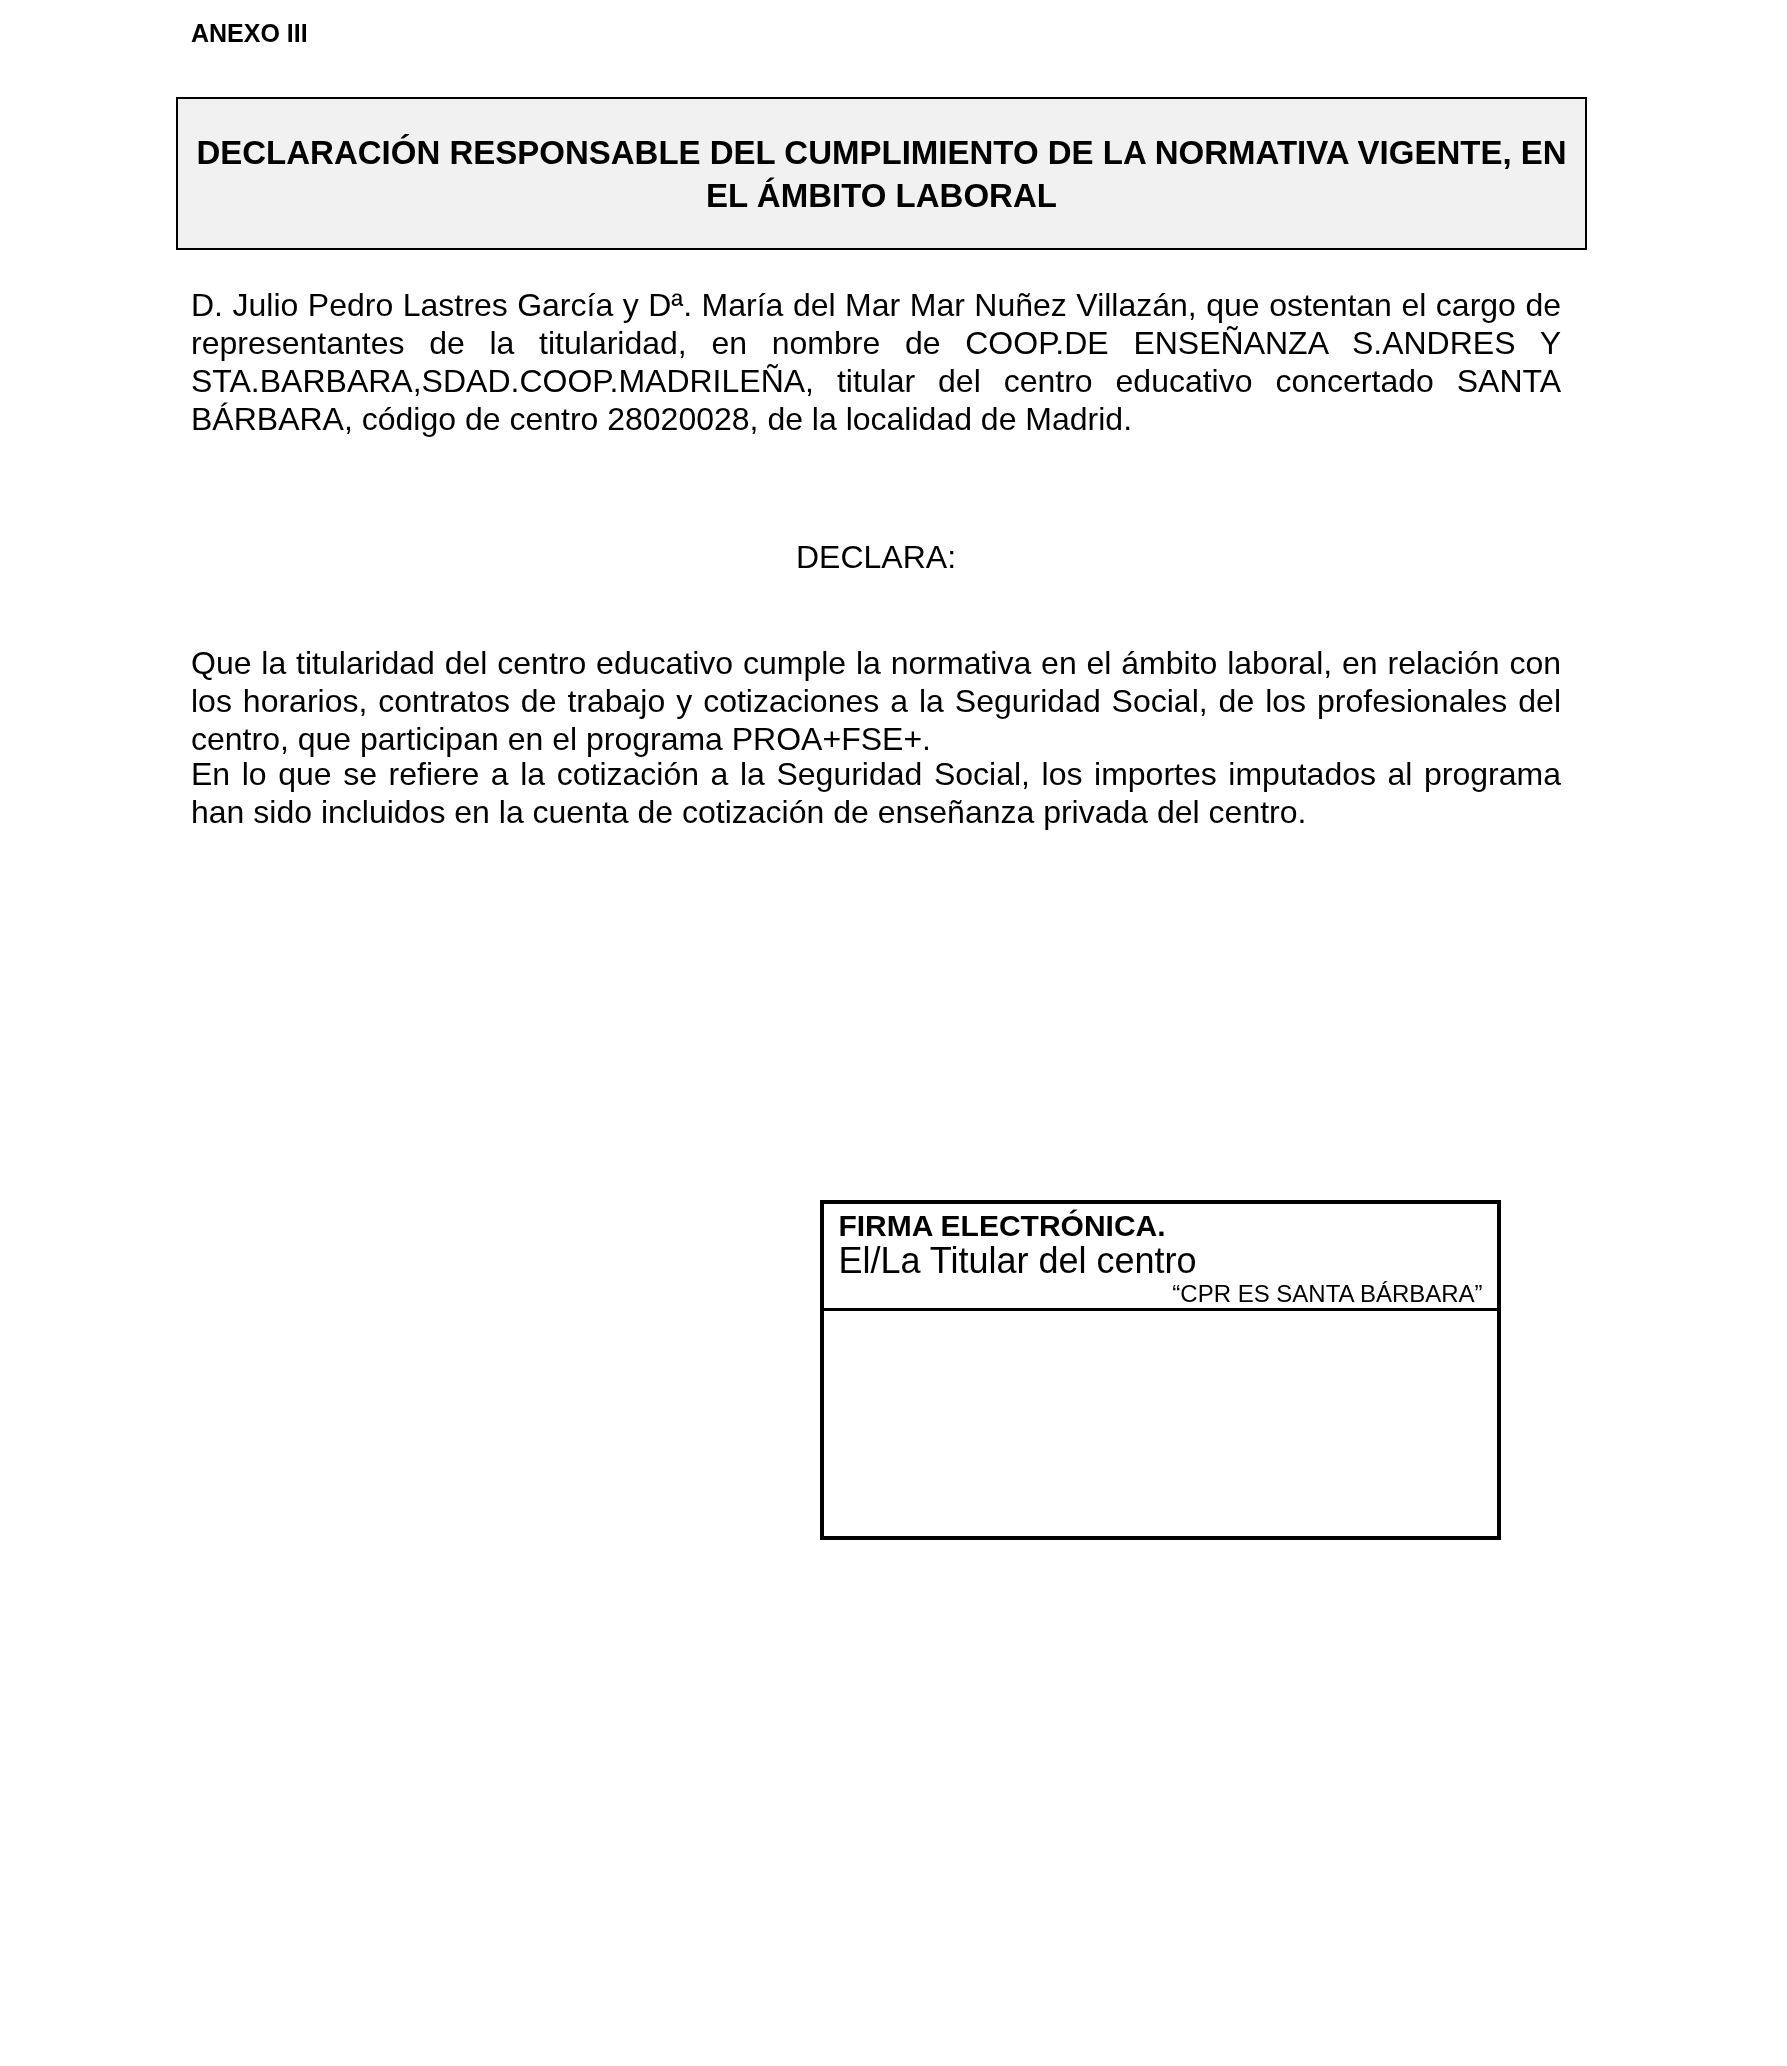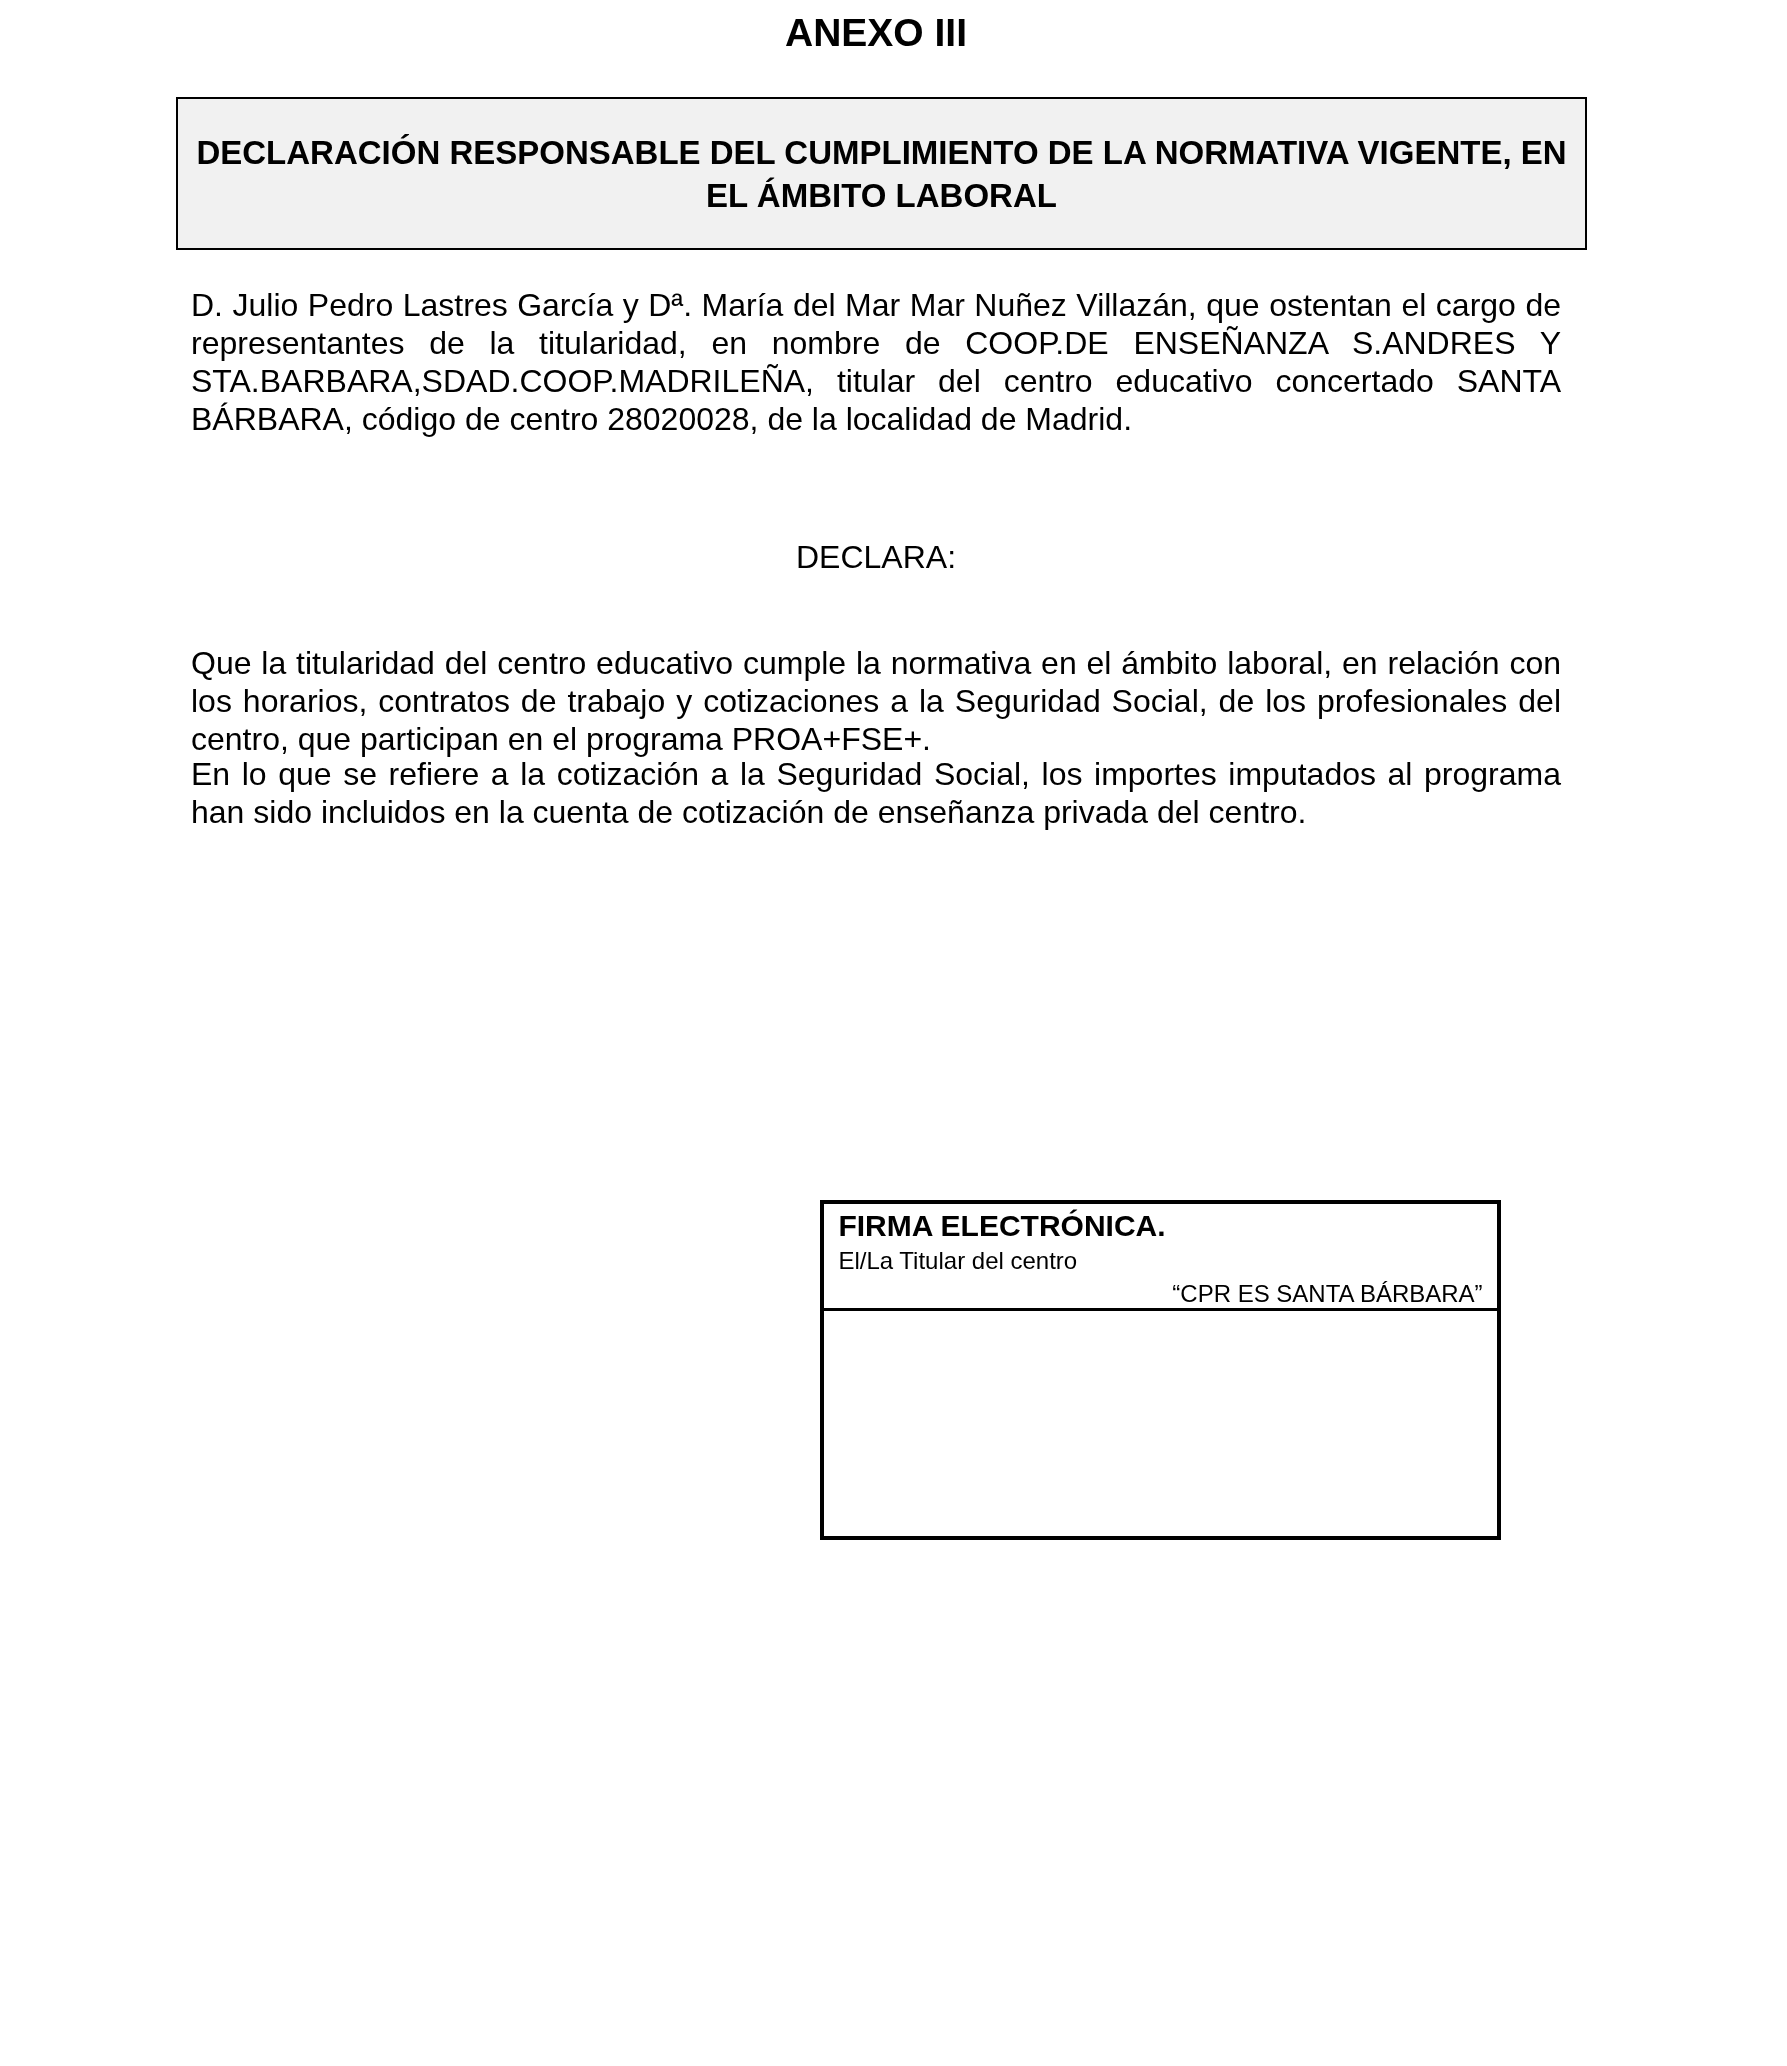--- a/index.html
+++ b/index.html
@@ -13,22 +13,22 @@
     height: 2066px;
     background: #ffffff;
     font-family: "Liberation Sans", sans-serif;
     color: #000000;
   }
   .doc-title {
     position: absolute;
     top: 13px;
     left: 191px;
     width: 1370px;
-    text-align: center;
-    font-size: 39px;
+    text-align: left;
+    font-size: 25px;
     font-weight: bold;
     line-height: 40px;
   }
   .header-box {
     position: absolute;
     top: 97px;
     left: 176px;
     width: 1411px;
     height: 153px;
     box-sizing: border-box;
@@ -74,21 +74,21 @@
     padding: 3.6px 14.4px 0 14.4px;
     overflow: hidden;
   }
   .sig-line1 {
     font-size: 30px;
     font-weight: bold;
     line-height: 35px;
     white-space: nowrap;
   }
   .sig-line2 {
-    font-size: 24px;
+    font-size: 36px;
     line-height: 35px;
     white-space: nowrap;
   }
   .sig-line3 {
     font-size: 24px;
     line-height: 32px;
     white-space: nowrap;
     text-align: right;
   }
   .signature-area {

